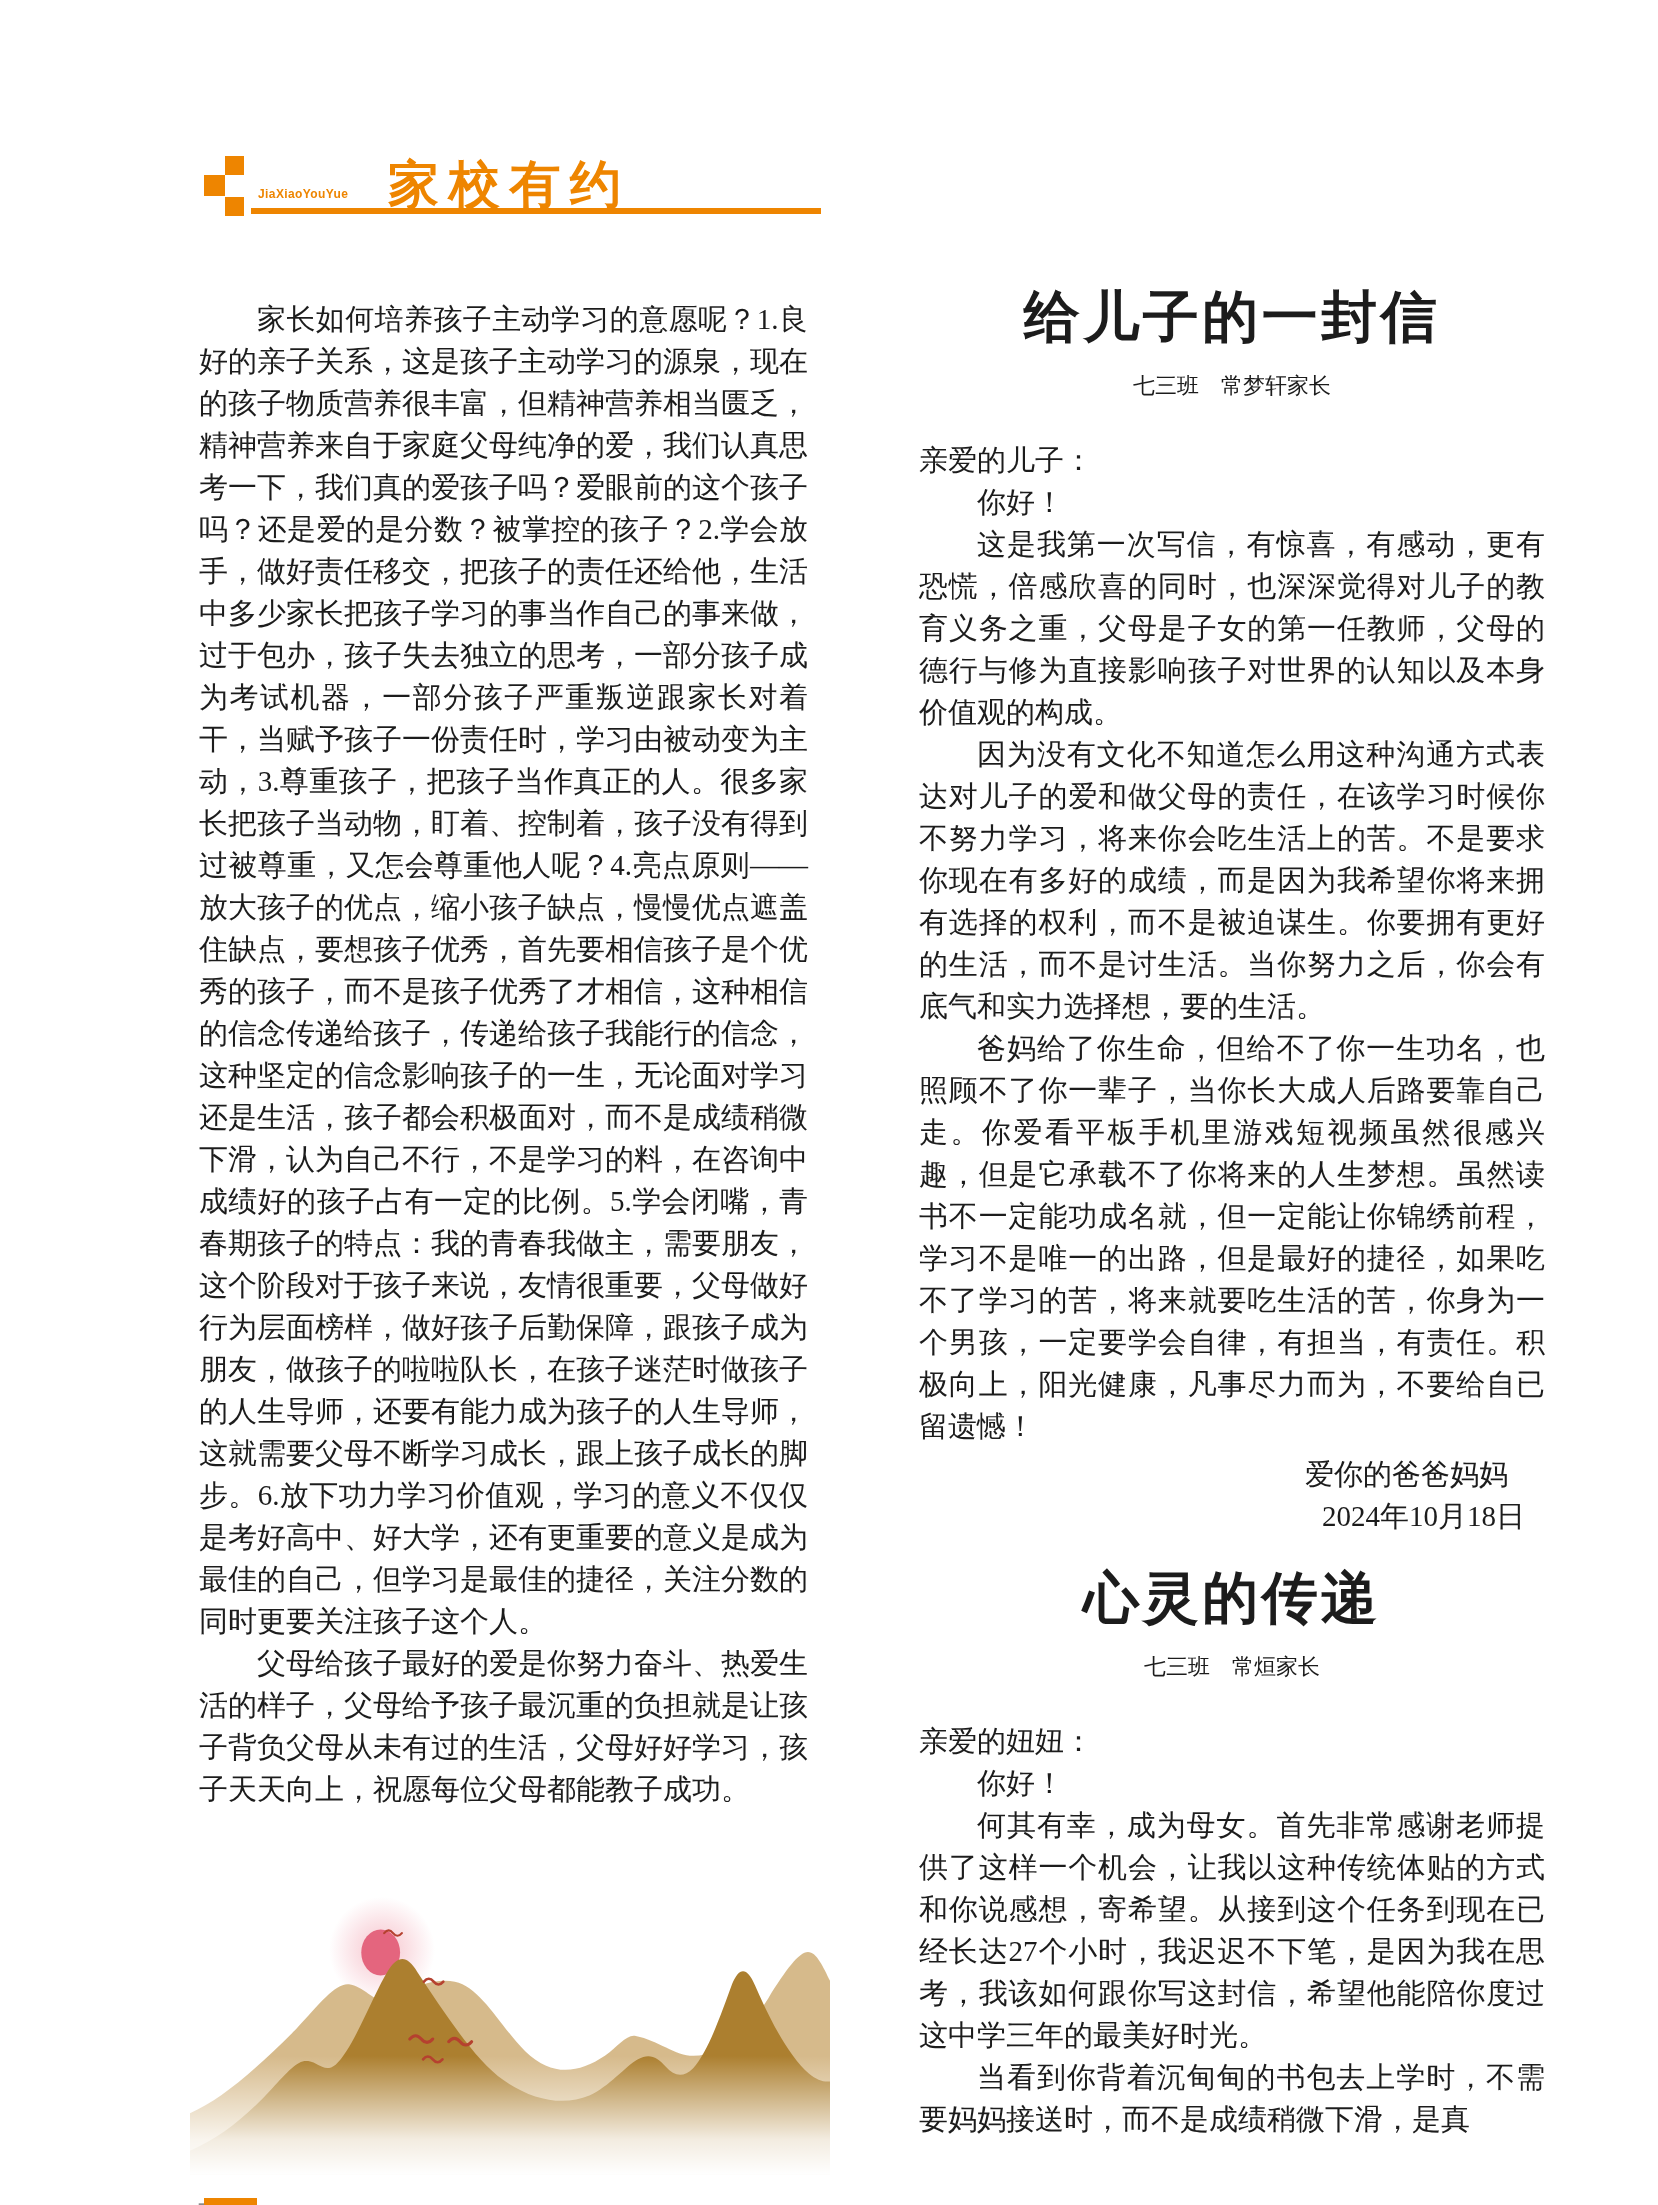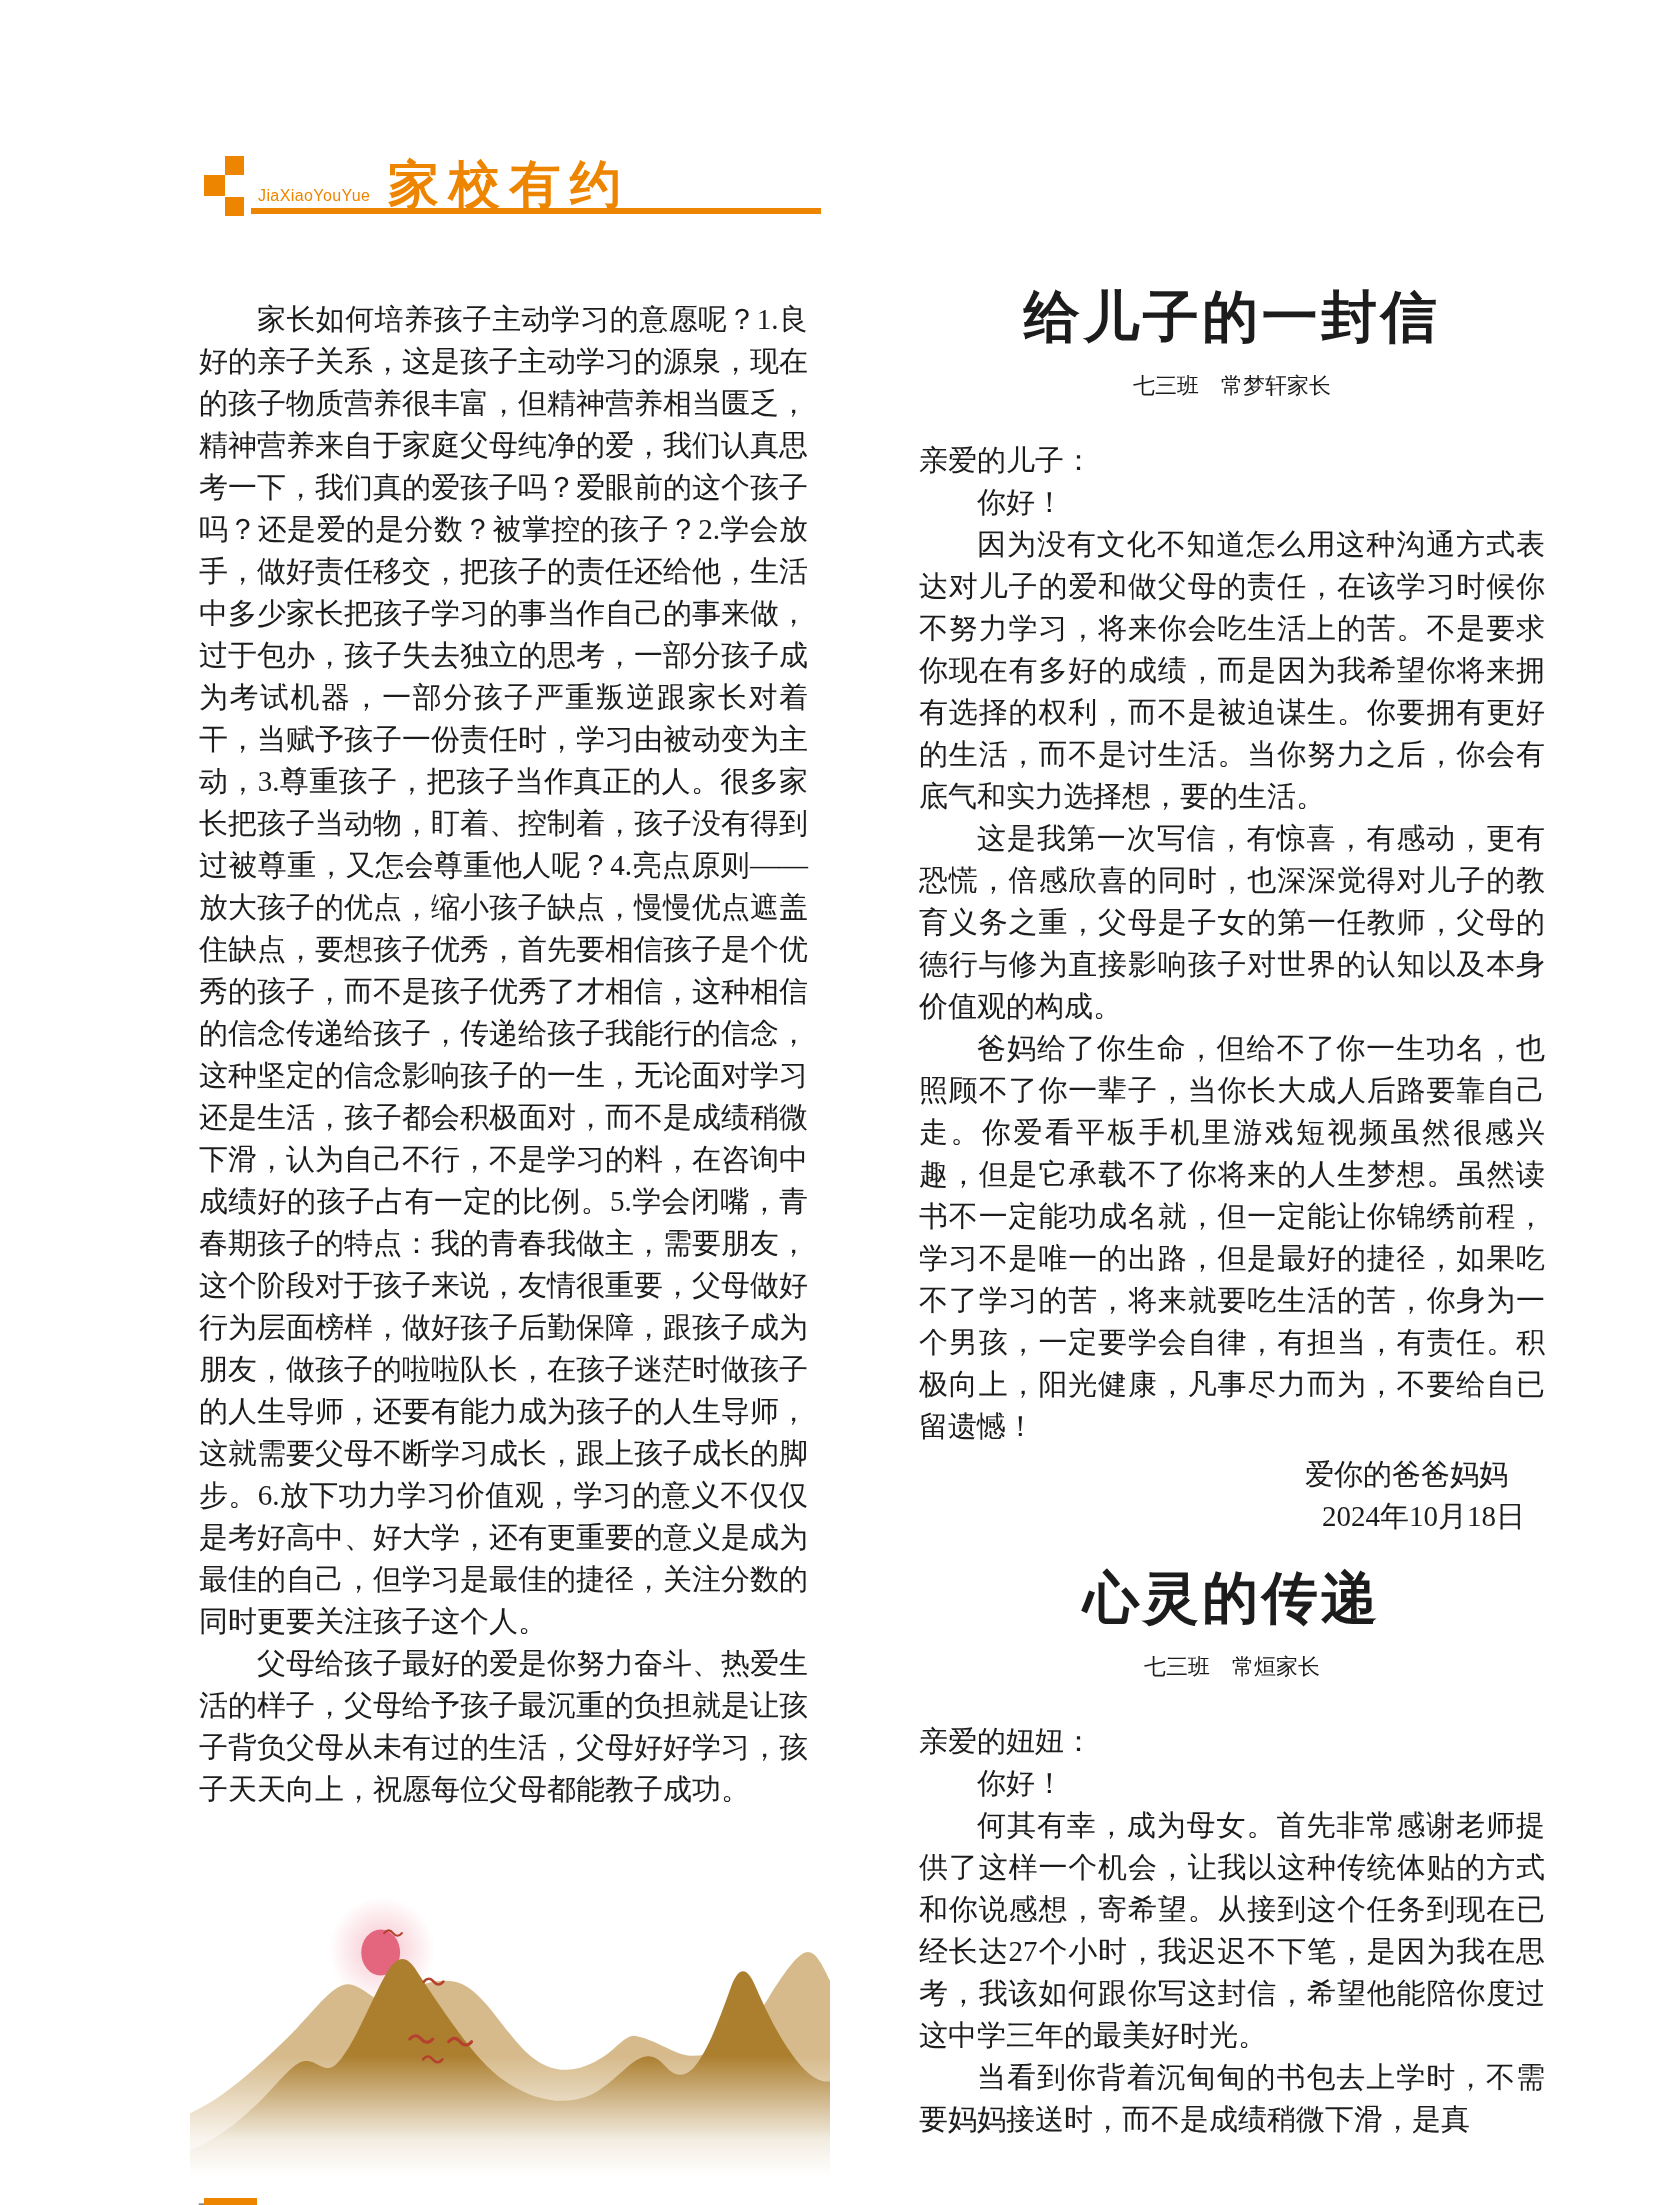--- a/index.html
+++ b/index.html
@@ -12,21 +12,21 @@
   }
   
   .header { position:absolute; left:0; top:0; width:1659px; height:247px; }
   .logo-blocks { position:absolute; left:204px; top:156px; width:42px; height:60px; }
   .logo-blocks .sq { position:absolute; background:var(--accent); }
   .sq-top    { left:21px; top:0;    width:18.5px; height:19.4px; }
   .sq-mid    { left:0;    top:19.4px; width:21px; height:21px; }
   .sq-bottom { left:21px; top:41px; width:19.4px; height:19.4px; }
   .logo-latin {
     position:absolute; left:258px; top:187px; font-family:"Liberation Sans","DejaVu Sans",sans-serif;
-    font-weight:normal; font-size:16px; color:var(--accent); letter-spacing:0.4px;
+    font-weight:bold; font-size:12px; color:var(--accent); letter-spacing:0.4px;
   }
   .header-title {
     position:absolute; left:388px; top:151px; font-size:51px; font-weight:bold;
     color:var(--accent); letter-spacing:9.7px; font-family:"Liberation Serif","DejaVu Serif",serif;
   }
   .header-rule { position:absolute; left:251px; top:208px; width:570px; height:6.2px; background:var(--accent); }
 
   
   .col { position:absolute; font-size:29px; line-height:42px; text-align:justify; }
   .col p { text-indent:2em; }
@@ -121,22 +121,22 @@
     </g>
   </svg>
 
   <div class="col col-right">
 
     <div class="article-title">给儿子的一封信</div>
     <div class="byline">七三班　常梦轩家长</div>
 
     <p class="salutation">亲爱的儿子：</p>
     <p class="greeting">你好！</p>
+    <p>这是我第一次写信，有惊喜，有感动，更有恐慌，倍感欣喜的同时，也深深觉得对儿子的教育义务之重，父母是子女的第一任教师，父母的德行与修为直接影响孩子对世界的认知以及本身价值观的构成。</p>
     <p>因为没有文化不知道怎么用这种沟通方式表达对儿子的爱和做父母的责任，在该学习时候你不努力学习，将来你会吃生活上的苦。不是要求你现在有多好的成绩，而是因为我希望你将来拥有选择的权利，而不是被迫谋生。你要拥有更好的生活，而不是讨生活。当你努力之后，你会有底气和实力选择想，要的生活。</p>
-    <p>这是我第一次写信，有惊喜，有感动，更有恐慌，倍感欣喜的同时，也深深觉得对儿子的教育义务之重，父母是子女的第一任教师，父母的德行与修为直接影响孩子对世界的认知以及本身价值观的构成。</p>
     <p>爸妈给了你生命，但给不了你一生功名，也照顾不了你一辈子，当你长大成人后路要靠自己走。你爱看平板手机里游戏短视频虽然很感兴趣，但是它承载不了你将来的人生梦想。虽然读书不一定能功成名就，但一定能让你锦绣前程，学习不是唯一的出路，但是最好的捷径，如果吃不了学习的苦，将来就要吃生活的苦，你身为一个男孩，一定要学会自律，有担当，有责任。积极向上，阳光健康，凡事尽力而为，不要给自已留遗憾！</p>
     <p class="sig-line">爱你的爸爸妈妈</p>
     <p class="date-line">2024年10月18日</p>
 
     <div class="article-title section2-title">心灵的传递</div>
     <div class="byline">七三班　常烜家长</div>
 
     <p class="salutation">亲爱的妞妞：</p>
     <p class="greeting">你好！</p>
     <p>何其有幸，成为母女。首先非常感谢老师提供了这样一个机会，让我以这种传统体贴的方式和你说感想，寄希望。从接到这个任务到现在已经长达27个小时，我迟迟不下笔，是因为我在思考，我该如何跟你写这封信，希望他能陪你度过这中学三年的最美好时光。</p>

